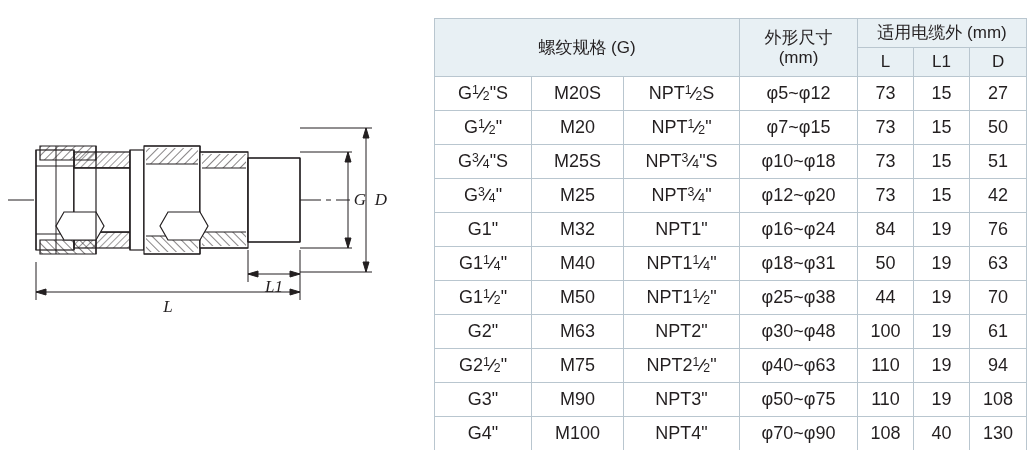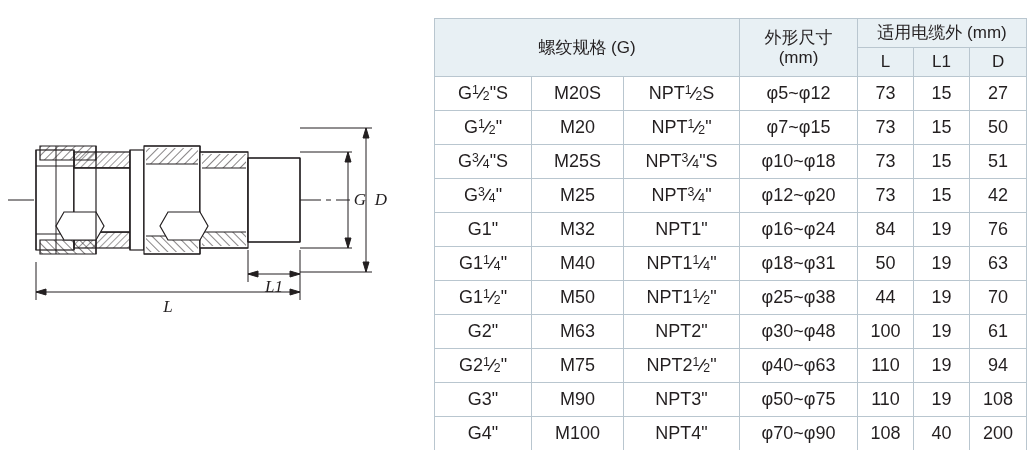--- a/index.html
+++ b/index.html
@@ -330,19 +330,19 @@
             <td>19</td>
             <td>108</td>
           </tr>
           <tr>
             <td>G4"</td>
             <td>M100</td>
             <td>NPT4"</td>
             <td>φ70~φ90</td>
             <td>108</td>
             <td>40</td>
-            <td>200</td>
+            <td>130</td>
           </tr>
         </tbody>
     </table>
   </div>
 
 </div>
 
 </body></html>

